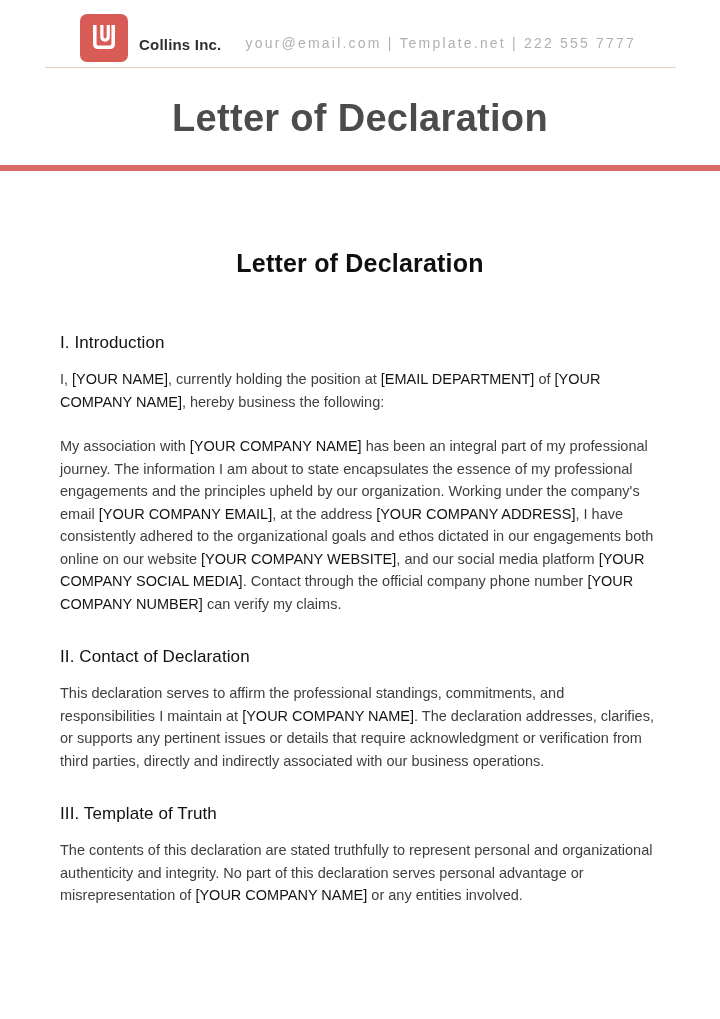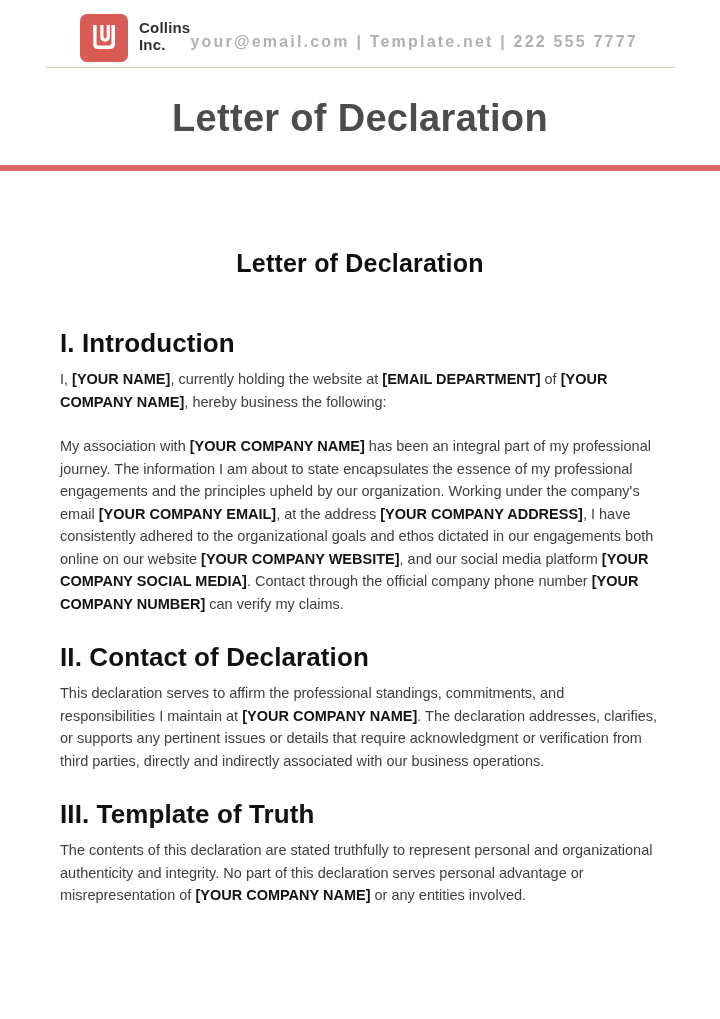--- a/index.html
+++ b/index.html
@@ -21,49 +21,49 @@
   .logo-box {
     width: 48px; height: 48px; border-radius: 7px;
     background: #d85c55; display: flex; align-items: center; justify-content: center;
     flex: 0 0 auto;
   }
   .company-name {
     font-size: 15px; font-weight: 700; color: #2f2f2f;
     padding-bottom: 9px; letter-spacing: 0.2px;
   }
   .contact-line {
-    font-size: 16px; font-weight: 700; color: #b3b0ae;
+    font-size: 14px; font-weight: 400; color: #b3b0ae;
     letter-spacing: 2.2px; padding-bottom: 11px; white-space: nowrap;
   }
   .thin-rule { height: 1px; background: #f2c7c3; margin: 5px 44px 0 45px; }
 
   
   .banner-title {
     margin-top: 28px; text-align: center;
     font-size: 38px; font-weight: 700; color: #4c4c4c;
     letter-spacing: 0.3px; line-height: 44px;
   }
   .red-band { height: 6px; background: #d96a66; margin-top: 25px; width: 720px; }
 
   
   .doc { padding: 0 60px; }
   .doc-title {
     margin: 77px 0 53px 0; text-align: center;
     font-size: 25px; font-weight: 700; color: #0f0f0f; line-height: 30px;
     letter-spacing: 0.2px;
   }
   .sec-heading {
-    font-size: 26px; font-weight: 700; color: #111111;
+    font-size: 17px; font-weight: 400; color: #111111;
     line-height: 24px; margin: 30px 0 13px 0; letter-spacing: 0.1px;
   }
   .para {
     font-size: 14.5px; line-height: 22.5px; color: #3e3e3e;
     margin: 0 0 22px 0; max-width: 600px;
   }
-  .para .ph { font-weight: 700; color: #141414; }
+  .para .ph { font-weight: 400; color: #141414; }
 </style>
 </head>
 <body>
 
 <div class="page">
 
   <header class="letterhead">
     <div class="brand">
       <div class="logo-box">
         <svg width="34" height="34" viewBox="0 0 48 48" aria-hidden="true">
@@ -79,21 +79,21 @@
   <div class="thin-rule"></div>
 
   <h1 class="banner-title">Letter of Declaration</h1>
 
   <div class="red-band"></div>
 
   <main class="doc">
     <h2 class="doc-title">Letter of Declaration</h2>
     <div id="sections">
         <h3 class="sec-heading">I. Introduction</h3>
-        <p class="para"><span>I, </span><span class="ph">[YOUR NAME]</span><span>, currently holding the website at </span><span class="ph">[EMAIL DEPARTMENT]</span><span> of </span><span class="ph">[YOUR COMPANY NAME]</span><span>, hereby business the following:</span></p>
+        <p class="para"><span>I, </span><span class="ph">[YOUR NAME]</span><span>, currently holding the position at </span><span class="ph">[EMAIL DEPARTMENT]</span><span> of </span><span class="ph">[YOUR COMPANY NAME]</span><span>, hereby business the following:</span></p>
         <p class="para"><span>My association with </span><span class="ph">[YOUR COMPANY NAME]</span><span> has been an integral part of my professional journey. The information I am about to state encapsulates the essence of my professional engagements and the principles upheld by our organization. Working under the company's email </span><span class="ph">[YOUR COMPANY EMAIL]</span><span>, at the address </span><span class="ph">[YOUR COMPANY ADDRESS]</span><span>, I have consistently adhered to the organizational goals and ethos dictated in our engagements both online on our website </span><span class="ph">[YOUR COMPANY WEBSITE]</span><span>, and our social media platform </span><span class="ph">[YOUR COMPANY SOCIAL MEDIA]</span><span>. Contact through the official company phone number </span><span class="ph">[YOUR COMPANY NUMBER]</span><span> can verify my claims.</span></p>
         <h3 class="sec-heading">II. Contact of Declaration</h3>
         <p class="para"><span>This declaration serves to affirm the professional standings, commitments, and responsibilities I maintain at </span><span class="ph">[YOUR COMPANY NAME]</span><span>. The declaration addresses, clarifies, or supports any pertinent issues or details that require acknowledgment or verification from third parties, directly and indirectly associated with our business operations.</span></p>
         <h3 class="sec-heading">III. Template of Truth</h3>
         <p class="para"><span>The contents of this declaration are stated truthfully to represent personal and organizational authenticity and integrity. No part of this declaration serves personal advantage or misrepresentation of </span><span class="ph">[YOUR COMPANY NAME]</span><span> or any entities involved.</span></p>
       </div>
   </main>
 
 </div>
 

